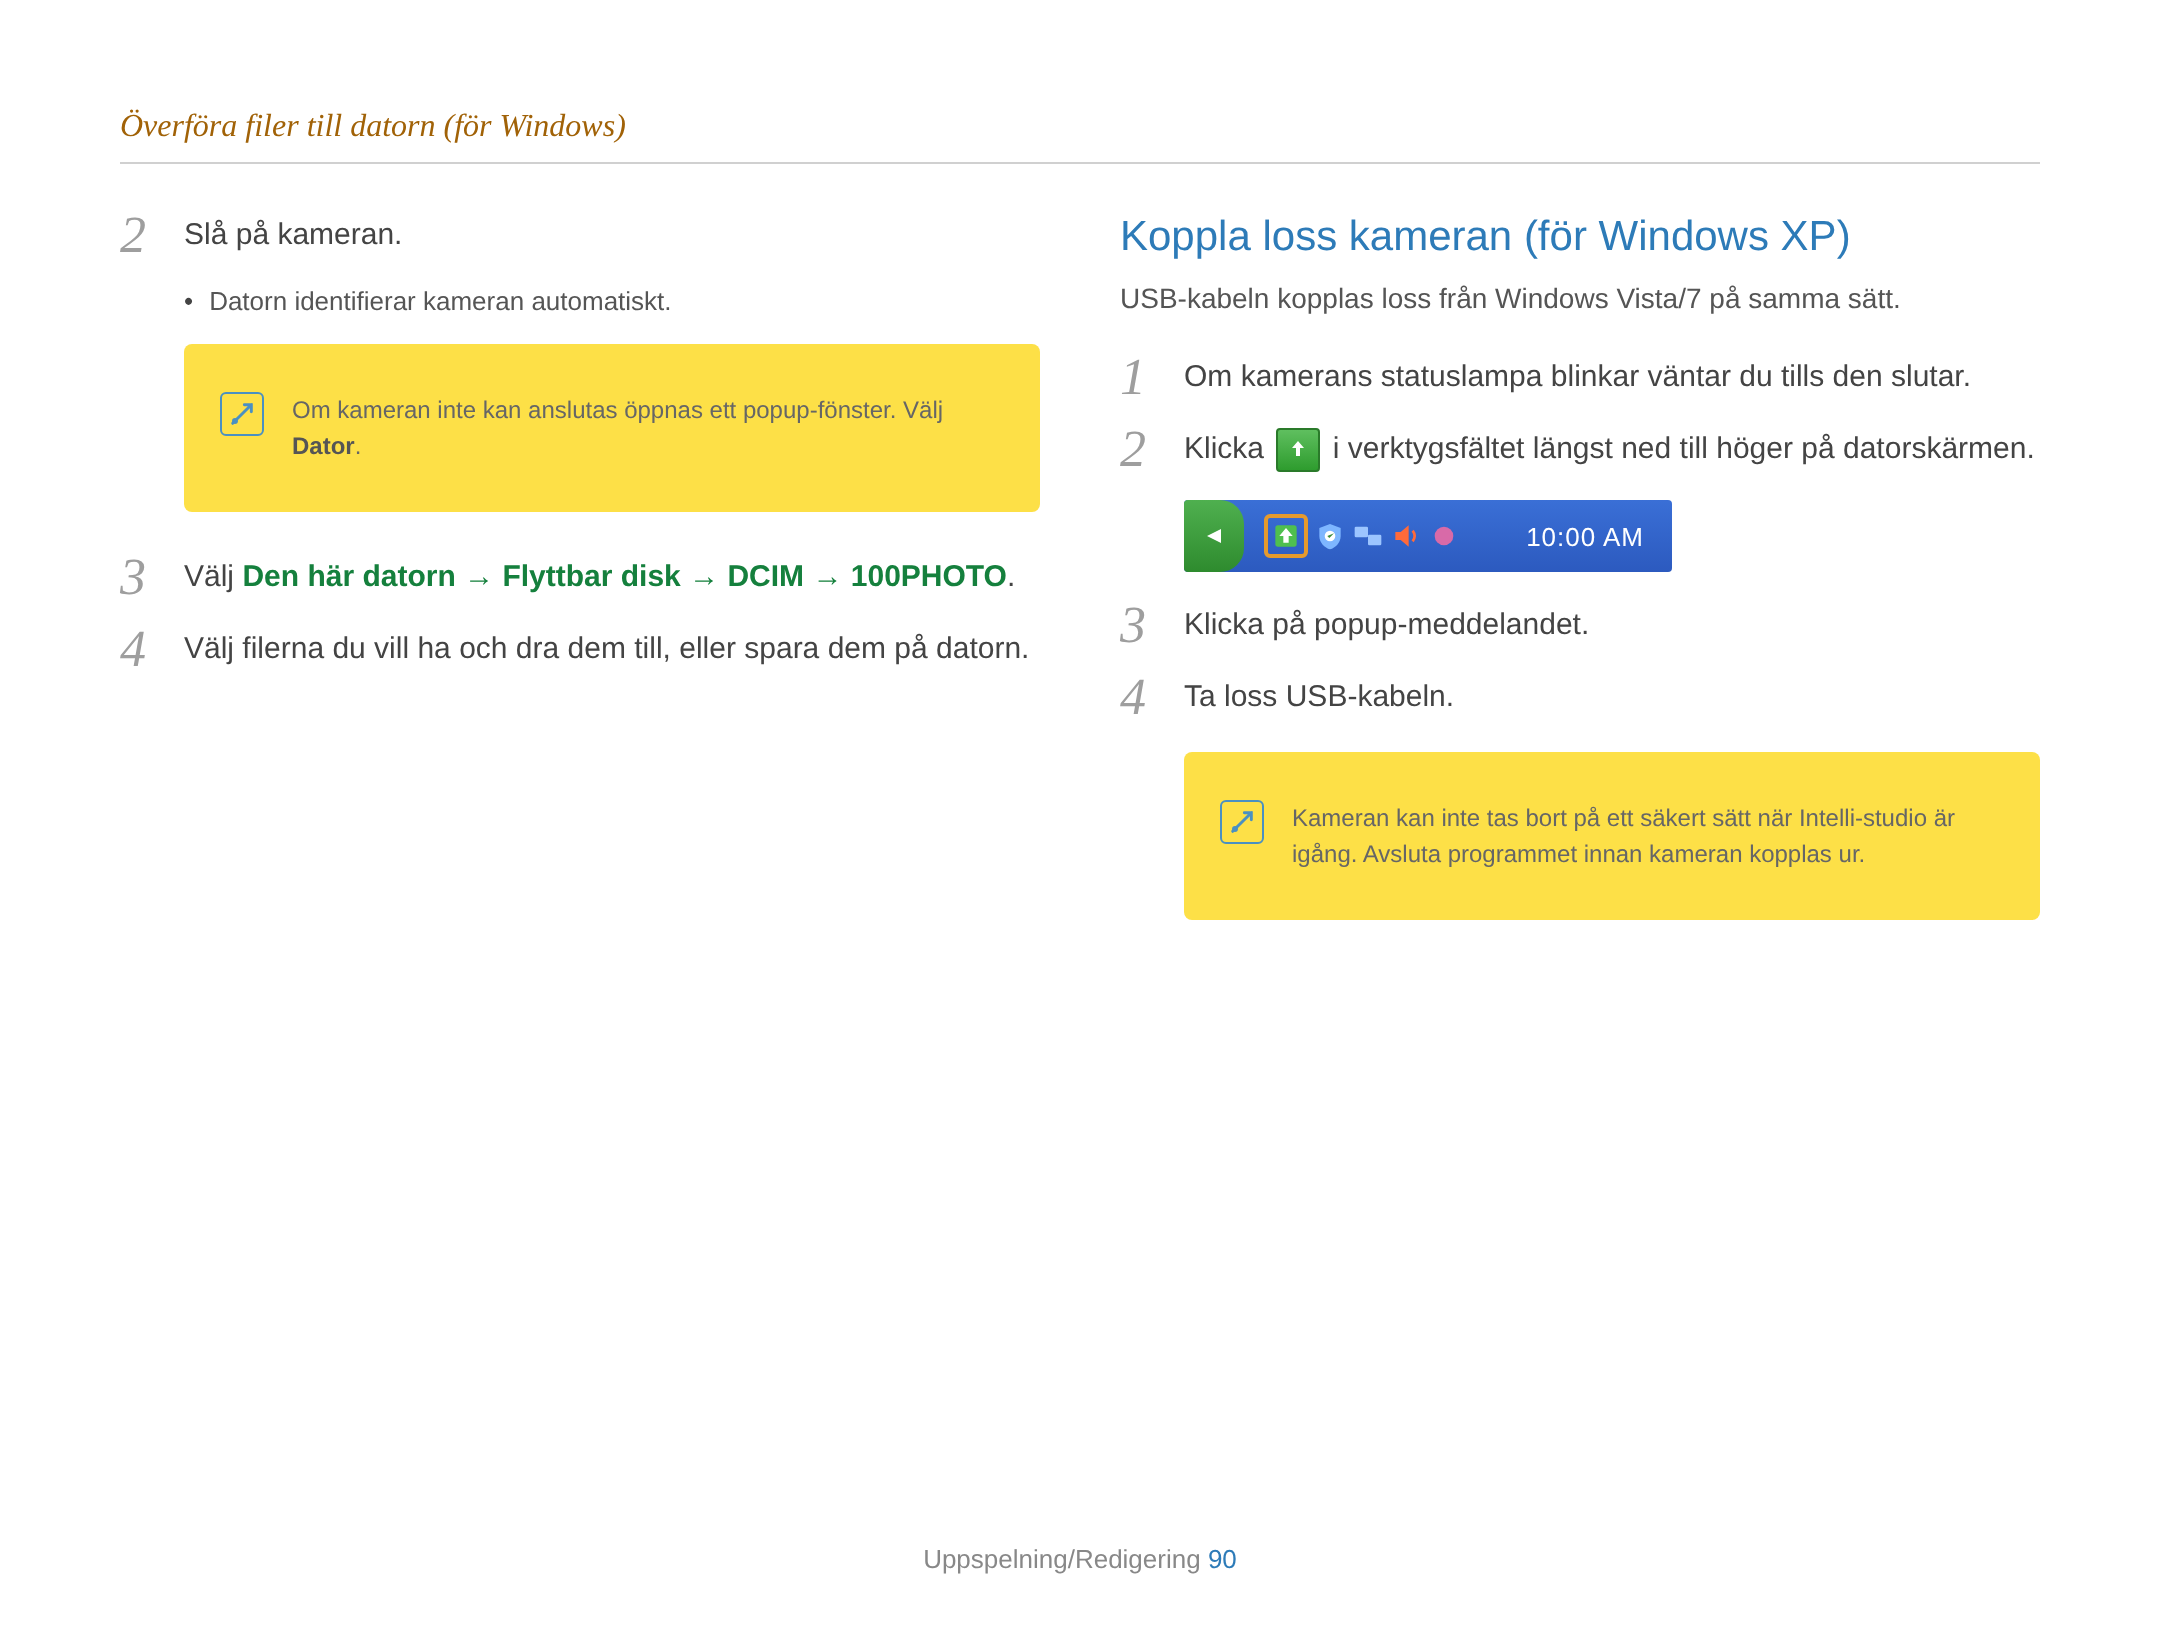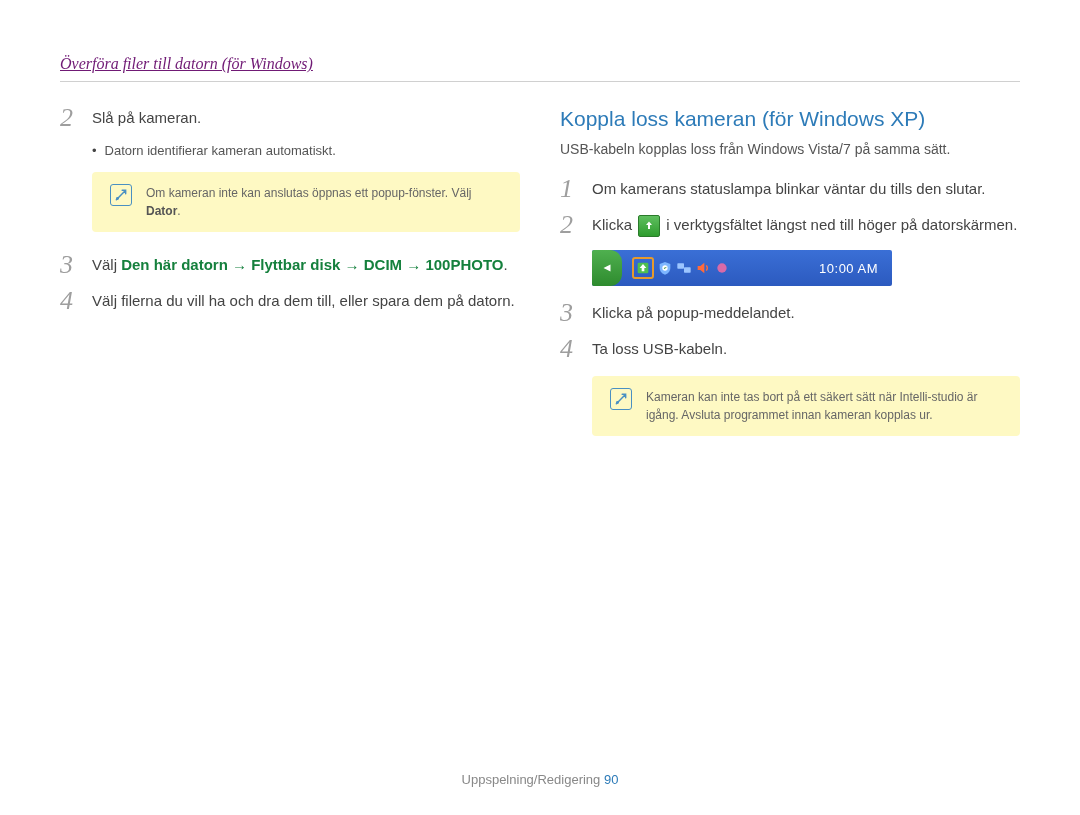--- a/index.html
+++ b/index.html
@@ -20,22 +20,21 @@
   }
   .header-line {
     border-bottom: 1px solid #d0d0d0;
     padding-bottom: 8px;
     margin-bottom: 25px;
   }
   .header-text {
     font-family: Georgia, "Times New Roman", serif;
     font-style: italic;
     font-size: 16px;
-    color: #701a75;
-    text-decoration: underline;
+    color: #a16207;
   }
   .columns {
     display: flex;
     gap: 40px;
   }
   .col {
     flex: 1;
     min-width: 0;
   }
   .step {
@@ -67,23 +66,23 @@
     font-size: 13px;
     color: #555;
   }
   .bullet::before {
     content: "•";
     color: #444;
   }
   .note-box {
     display: flex;
     align-items: flex-start;
-    background: #fef9c3;
+    background: #fde047;
     border-radius: 4px;
-    padding: 12px 18px;
+    padding: 24px 18px;
     margin: 14px 0 22px 32px;
     gap: 14px;
   }
   .note-box.wide {
     margin-left: 32px;
     margin-right: 0;
   }
   .note-icon {
     width: 20px;
     height: 20px;
@@ -121,21 +120,21 @@
     height: 20px;
     background: linear-gradient(#5fbf5f,#2e9c2e);
     border: 1px solid #2a7a2a;
     border-radius: 2px;
     vertical-align: middle;
     margin: 0 2px;
   }
   .inline-icon svg { width: 12px; height: 12px; }
   .taskbar {
     margin: 6px 0 16px 32px;
-    width: 300px;
+    width: 244px;
     height: 36px;
     background: linear-gradient(#3a6fd6, #2c5abf);
     border-radius: 2px;
     display: flex;
     align-items: center;
     padding: 0;
     overflow: hidden;
     font-size: 13px;
     color: #fff;
   }

